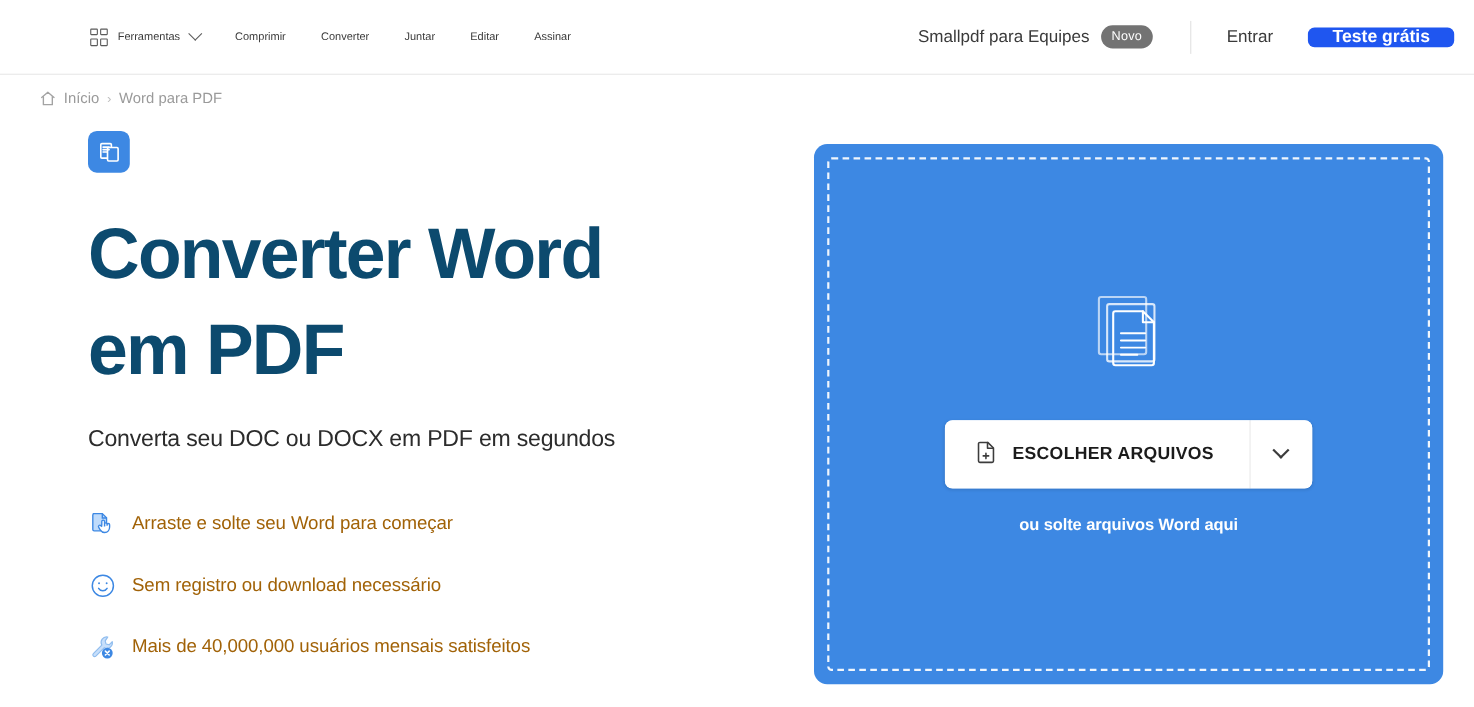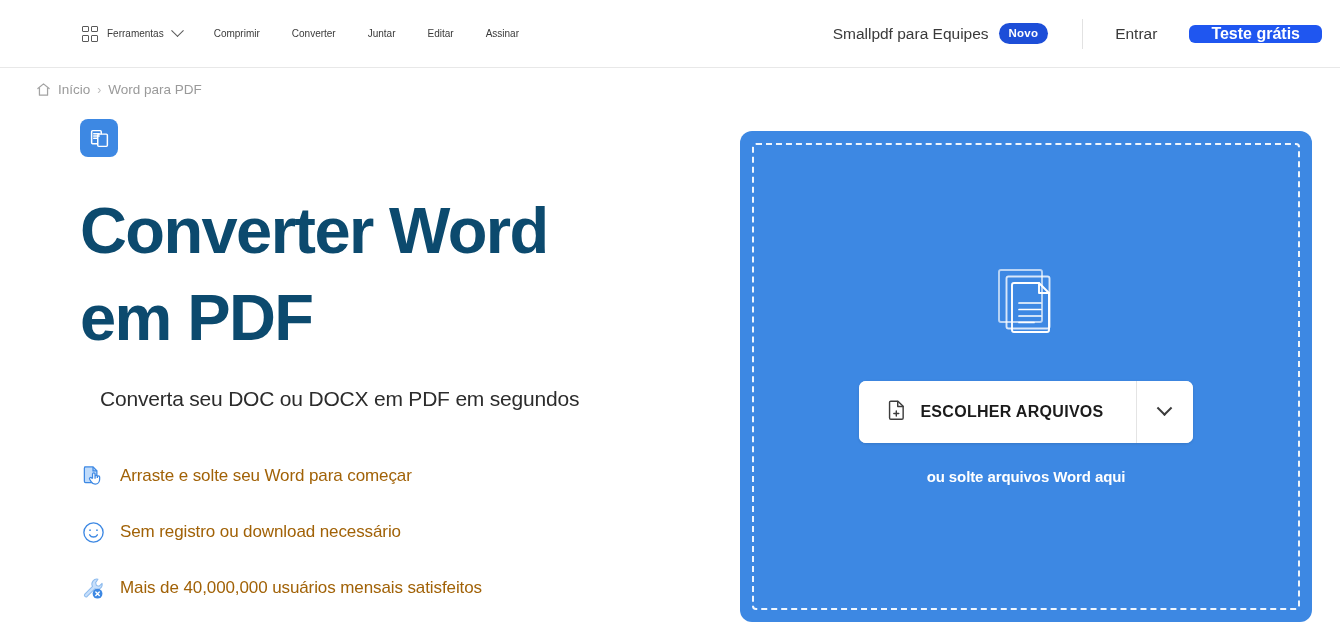--- a/index.html
+++ b/index.html
@@ -89,24 +89,24 @@
     display: flex;
     align-items: center;
     gap: 10px;
     font-size: 15.5px;
     color: #3a3a3a;
     cursor: pointer;
     padding: 8px 4px;
     white-space: nowrap;
   }
   .badge-new {
-    background: #1d4ed8;
+    background: #737373;
     color: #ffffff;
     font-size: 11.5px;
-    font-weight: bold;
+    font-weight: normal;
     padding: 4px 10px 5px;
     border-radius: 11px;
     letter-spacing: 0.2px;
     text-align: right;
   }
   .vdiv {
     width: 1px;
     height: 30px;
     background: #e2e2e2;
     margin: 0 26px 0 30px;
@@ -171,21 +171,20 @@
     letter-spacing: -1.6px;
     color: #0c4a6e;
     max-width: 530px;
   }
 
   .subtitle {
     font-size: 21px;
     color: #2c2c2c;
     margin-top: 26px;
     letter-spacing: -0.2px;
-    margin-left: 20px;
   }
 
   .features { margin-top: 52px; }
   .feature {
     display: flex;
     align-items: center;
     gap: 14px;
     margin-bottom: 30px;
   }
   .feature-ico {

